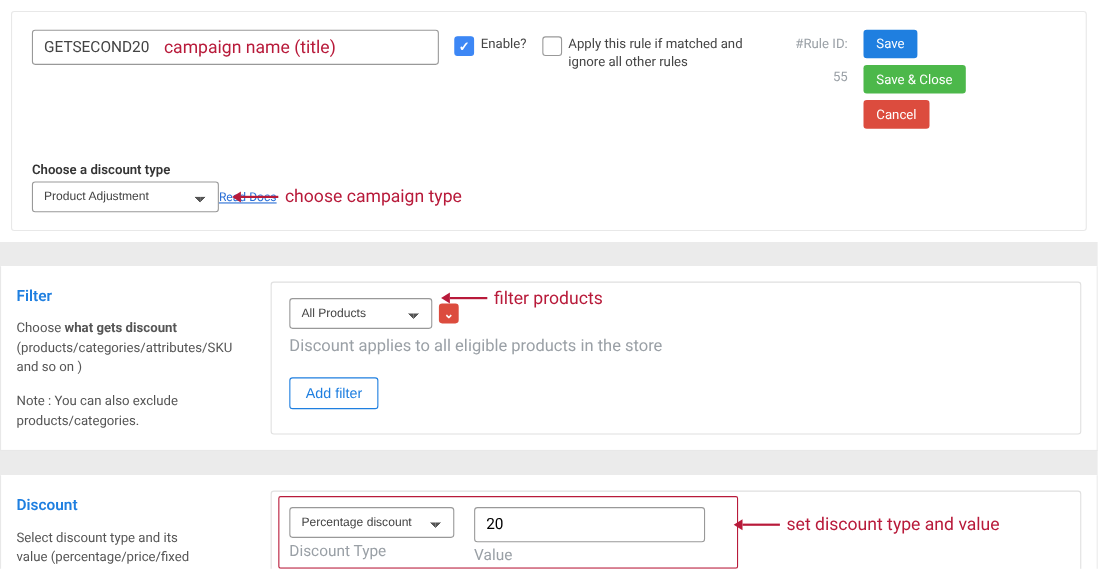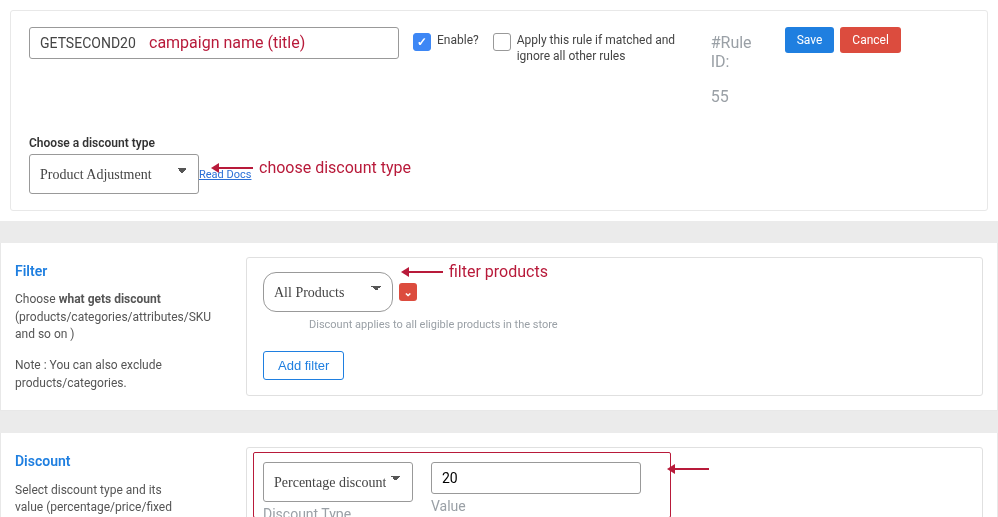--- a/index.html
+++ b/index.html
@@ -54,23 +54,24 @@
     flex-shrink: 0;
     background: #fff;
   }
   .checkbox.checked {
     background: #3d87f5;
     border-color: #3d87f5;
     color: #fff;
   }
   .checkbox.checked::after { content:"✓"; font-size:12px; font-weight:700; color:#fff; }
   .ruleid {
-    font-size: 16px;
+    font-size: 12px;
     color: #9aa0a6;
     width: 60px;
+    text-align: right;
   }
   .ruleid .idnum { display:block; margin-top:16px; }
   .btn-col { display:flex; gap:6px; flex-wrap:wrap; width:140px; }
   .btn {
     border: none;
     border-radius: 3px;
     color: #fff;
     font-size: 12px;
     padding: 6px 12px;
     cursor: pointer;
@@ -82,27 +83,27 @@
   .discount-type-row {
     position: relative;
   }
   .small-label {
     font-size:12px;
     color:#333;
     font-weight:600;
     margin-bottom:4px;
   }
   select, .select-like {
-    height: 40px;
+    height: 28px;
     border:1px solid #999;
     border-radius:3px;
     background:#fff;
     padding:4px 26px 4px 10px;
-    font-size:14px;
-    font-family:Liberation Serif, serif;
+    font-size:11px;
+    font-family:Liberation Sans, sans-serif;
     color:#444;
     appearance:none;
     background-image: linear-gradient(45deg, transparent 50%, #555 50%), linear-gradient(135deg, #555 50%, transparent 50%);
     background-position: calc(100% - 16px) 13px, calc(100% - 11px) 13px;
     background-size: 5px 5px, 5px 5px;
     background-repeat: no-repeat;
   }
   .discount-type-select { width:170px; }
   .read-docs { font-size:11px; color:#2a6fd6; text-decoration:underline; margin-left:0; }
   .gap-bar { height:22px; background:#ebebeb; margin:0; }
@@ -129,37 +130,35 @@
   .section-right {
     flex:1;
     border:1px solid #e0e0e0;
     border-radius:3px;
     margin:14px 14px 14px 0;
     padding:14px 16px;
     position:relative;
   }
   .filter-select {
     width:130px;
-    border-radius:13px;
   }
   .select-row { display:flex; align-items:center; gap:6px; }
   .expand-btn {
     width:18px; height:18px;
     background:#dc4c3e;
     border-radius:3px;
     display:inline-flex; align-items:center; justify-content:center;
     color:#fff; font-size:11px;
     cursor:pointer;
   }
   .expand-btn::after { content:"⌄"; line-height:1; font-weight:700; }
   .hint {
-    font-size:11px;
+    font-size:15px;
     color:#9aa0a6;
     margin-top:6px;
-    margin-left:46px;
   }
   .add-filter {
     display:inline-block;
     border:1px solid #1f7fe0;
     color:#1f7fe0;
     background:#fff;
     border-radius:3px;
     padding:6px 14px;
     margin-top:20px;
     font-size:13px;
@@ -219,41 +218,42 @@
     <div class="check-group" style="margin-top:6px;">
       <span class="checkbox"></span>
       <span class="lbl">Apply this rule if matched and ignore all other rules</span>
     </div>
     <div class="ruleid" style="margin-top:6px;">
       <span>#Rule ID:</span>
       <span class="idnum">55</span>
     </div>
     <div class="btn-col">
       <button class="btn btn-blue">Save</button>
+      <button class="btn btn-green">Save &amp; Close</button>
       <button class="btn btn-red">Cancel</button>
     </div>
 
     <div class="anno" style="left:120px; top:6px;">
       <span>campaign name (title)</span>
     </div>
   </div>
 
   <div class="discount-type-row">
     <div class="small-label">Choose a discount type</div>
     <div style="display:flex;align-items:center;">
       <select class="discount-type-select">
         <option>Product Adjustment</option>
       </select>
       <a class="read-docs">Read Docs</a>
     </div>
     <div class="anno" style="left:190px; top:22px;">
       <span class="arrow-left">
           <span class="head"></span>
         </span>
-      <span>choose discount type</span>
+      <span>choose campaign type</span>
     </div>
   </div>
 </div>
 
 <div class="gap-bar"></div>
 
 <div class="section-row">
   <div class="section-left">
     <h4>Filter</h4>
     <p>
@@ -298,17 +298,18 @@
       <div>
         <input class="value-input" value="20" style="">
         <span class="field-caption">Value</span>
       </div>
 
       <div class="redbox" style="left:-10px; top:-10px; width:418px; height:66px;"></div>
       <div class="anno" style="left:412px; top:6px;">
         <span class="arrow-left">
             <span class="head"></span>
           </span>
+        <span>set discount type and value</span>
       </div>
     </div>
 
   </div>
 </div>
 
 </body></html>

